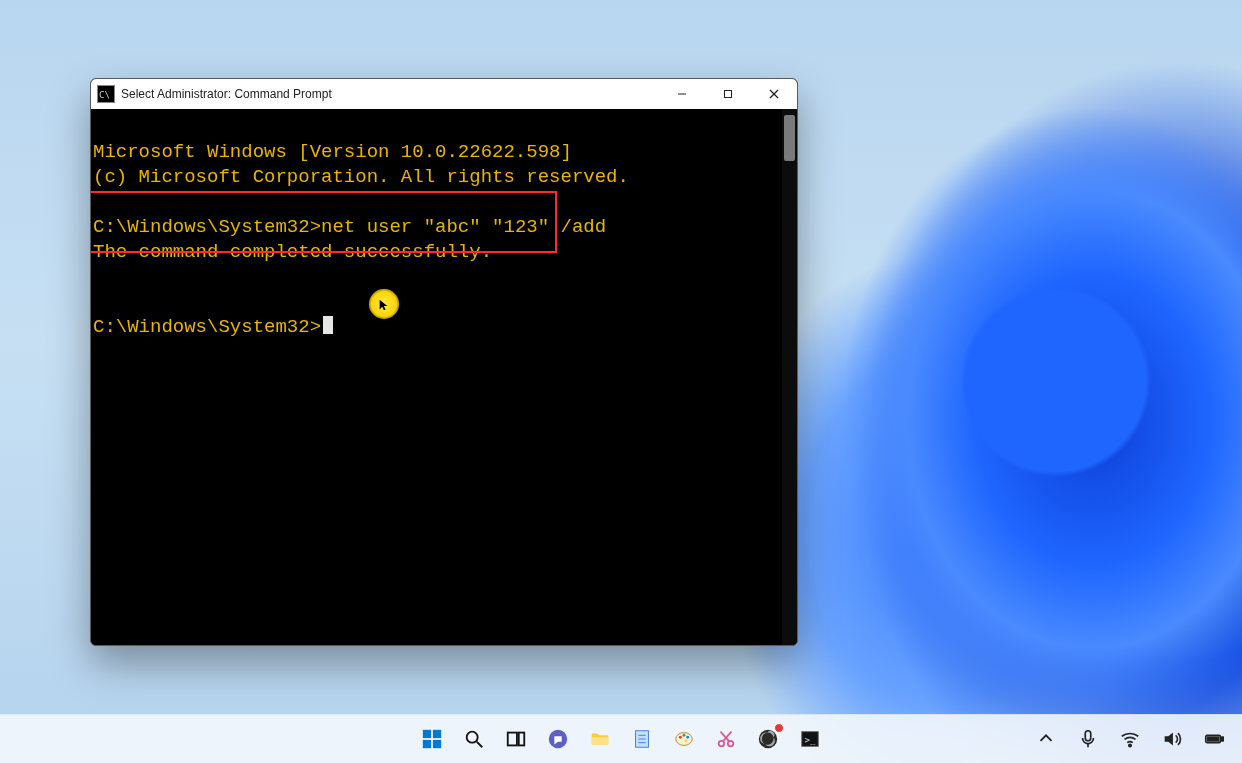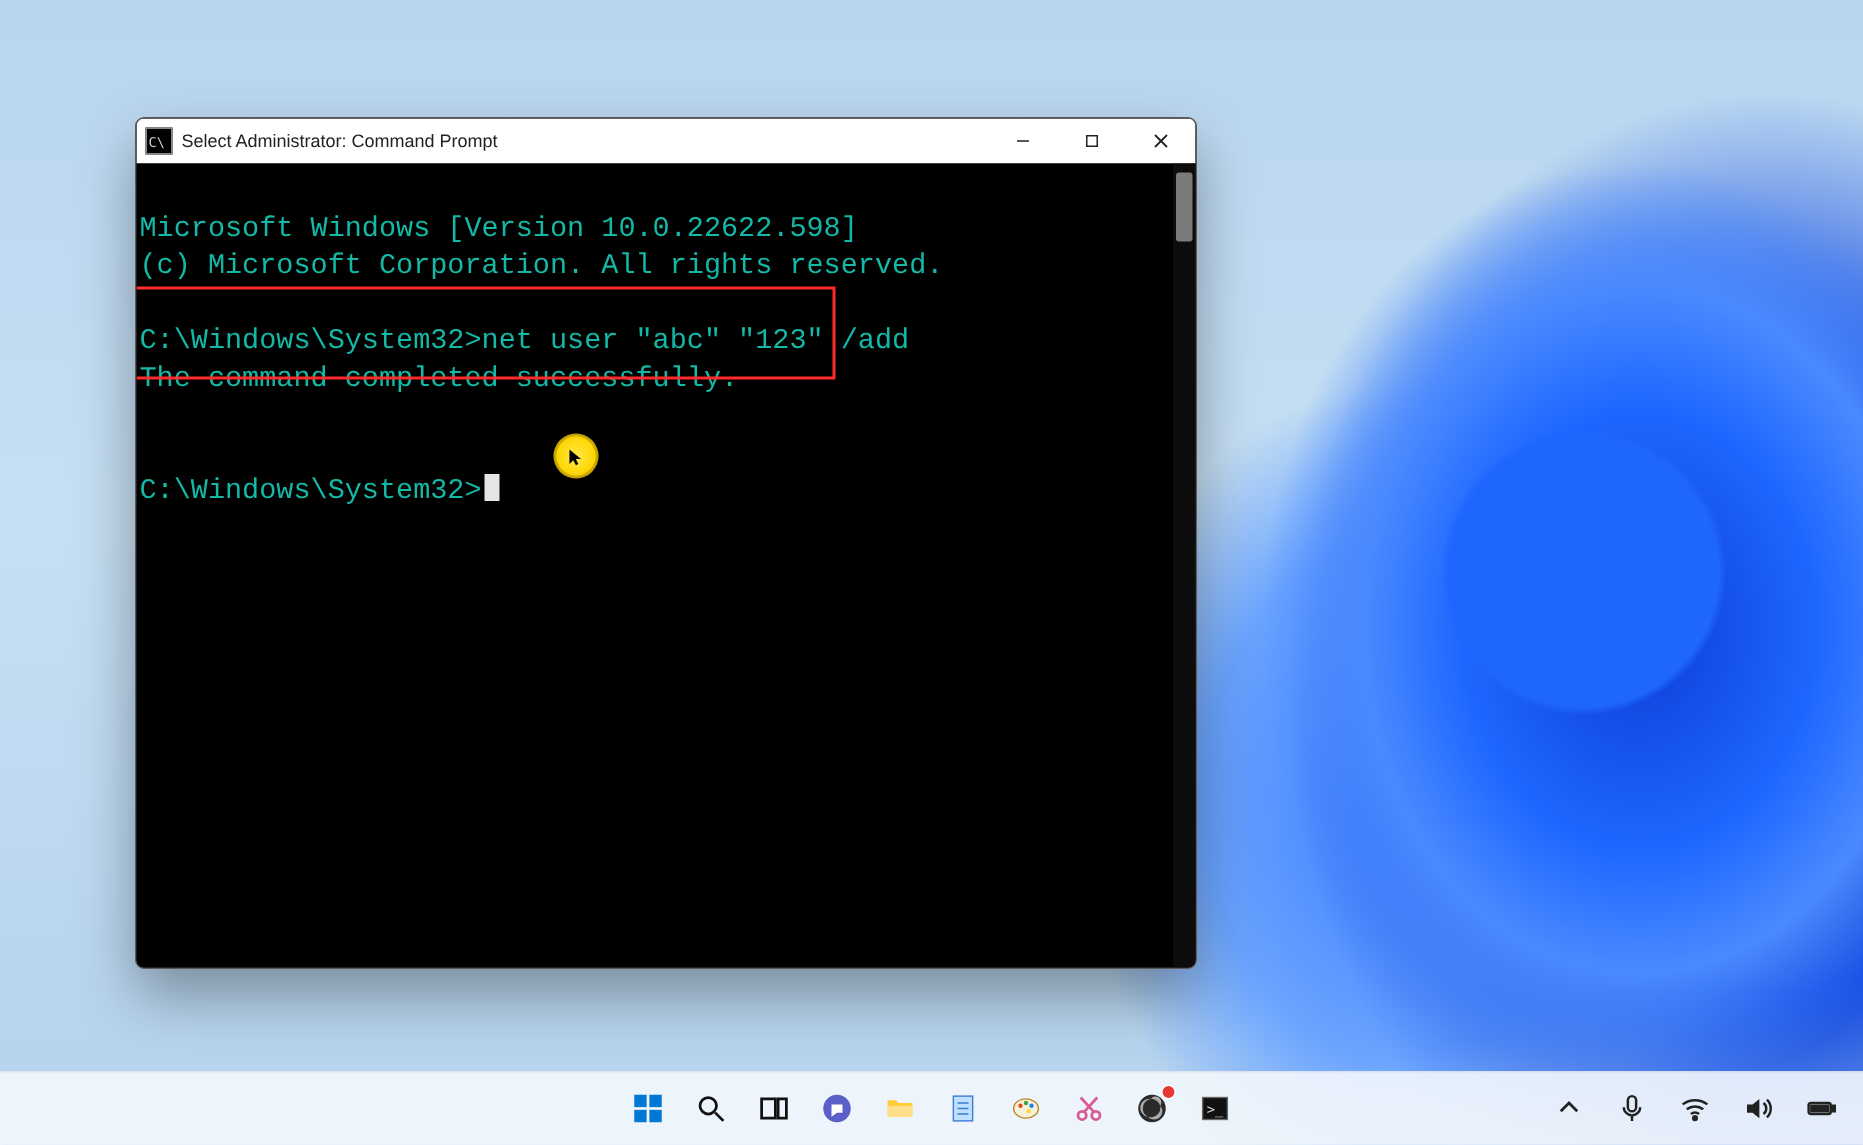--- a/index.html
+++ b/index.html
@@ -34,21 +34,21 @@
     display:flex;flex-direction:column;background:#000;
   }
   .titlebar{
     height:30px;background:#fff;display:flex;align-items:center;
     padding-left:6px;color:#222;font-size:12px;user-select:none;
   }
   .titlebar .icon{width:16px;height:16px;background:#000;border:1px solid #888;margin-right:6px;display:flex;align-items:center;justify-content:center;}
   .titlebar .spacer{flex:1;}
   .tb-ctrl{width:46px;height:30px;display:flex;align-items:center;justify-content:center;color:#222;}
   .term{
-    position:relative;flex:1;background:#000;color:#14b8a6;
+    position:relative;flex:1;background:#000;color:#eab308;
     font-family:Consolas,"Courier New",monospace;font-size:19px;line-height:25px;
     padding:6px 2px 6px 2px;white-space:pre;overflow:hidden;
   }
   .term-scroll{position:absolute;right:0;top:0;bottom:0;width:15px;background:#0c0c0c;}
   .term-scroll .thumb{position:absolute;right:2px;top:6px;width:11px;height:46px;background:#7a7a7a;border-radius:2px;}
   .highlight-box{
     position:absolute;border:2px solid #ff2a2a;pointer-events:none;
   }
   .cursor-block{display:inline-block;width:10px;height:18px;background:#e6e6e6;vertical-align:-2px;margin-left:2px;}
   .mouse-hl{

